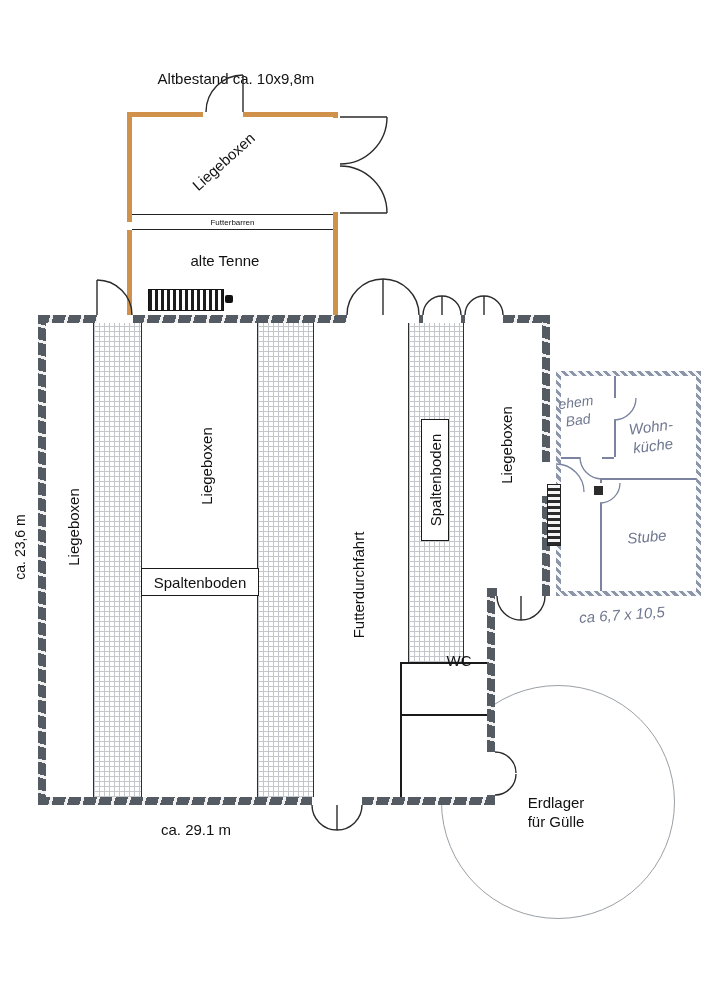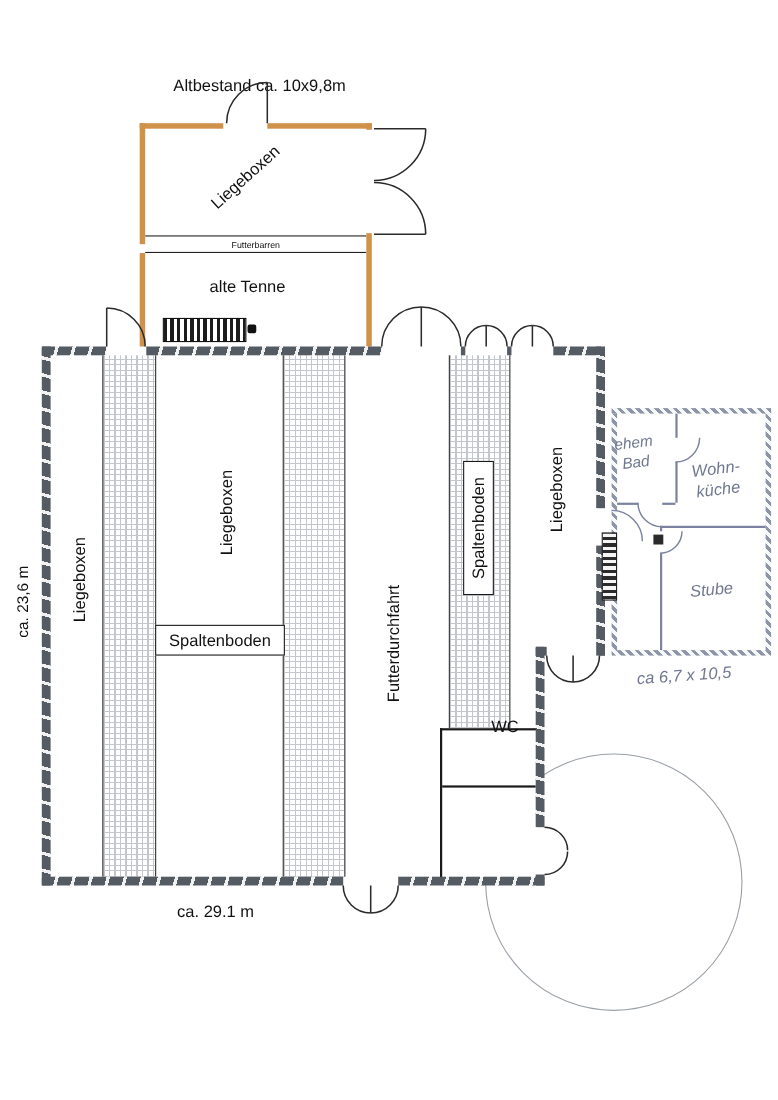--- a/index.html
+++ b/index.html
@@ -121,20 +121,22 @@
   <div class="stove"></div>
   <div class="abs" style="left:594px;top:486px;width:9px;height:9px;background:#2b2b2b;z-index:7;"></div>
 
   <div class="lbl hand" style="left:547px;top:394px;width:60px;font-size:14px;transform:rotate(-7deg);">ehem
 Bad</div>
   <div class="lbl hand" style="left:617px;top:418px;width:70px;transform:rotate(-7deg);">Wohn-
 küche</div>
   <div class="lbl hand" style="left:612px;top:528px;width:70px;transform:rotate(-5deg);">Stube</div>
   <div class="lbl hand" style="left:562px;top:606px;width:120px;transform:rotate(-4deg);">ca 6,7 x 10,5</div>
 
+  <div class="lbl" style="left:496px;top:794px;width:120px;">Erdlager
+für Gülle</div>
 
   <svg class="doorsvg" width="707" height="1000" viewBox="0 0 707 1000">
     <g fill="none" stroke="#2a2a2a" stroke-width="1.4">
 
       <path d="M243,112 L243,75"></path>
       <path d="M243,75 A37,37 0 0 0 206,112"></path>
 
       <path d="M340,117 L387,117"></path>
       <path d="M387,117 A47,47 0 0 1 340,164"></path>
       <path d="M340,213 L387,213"></path>

